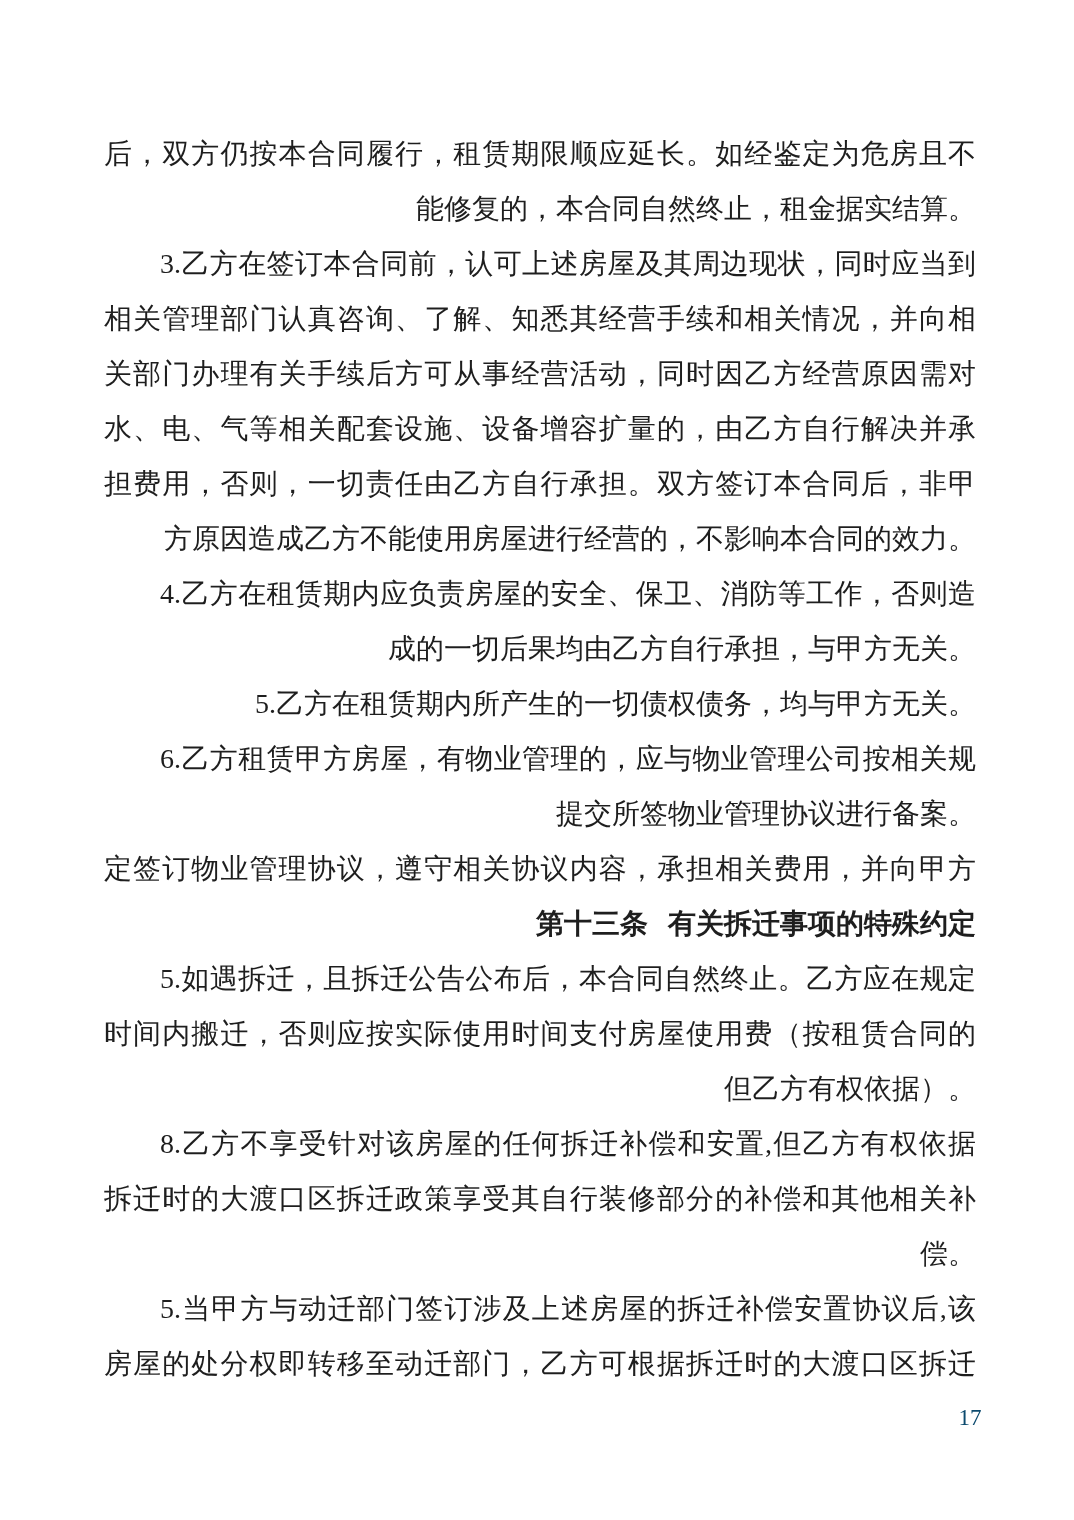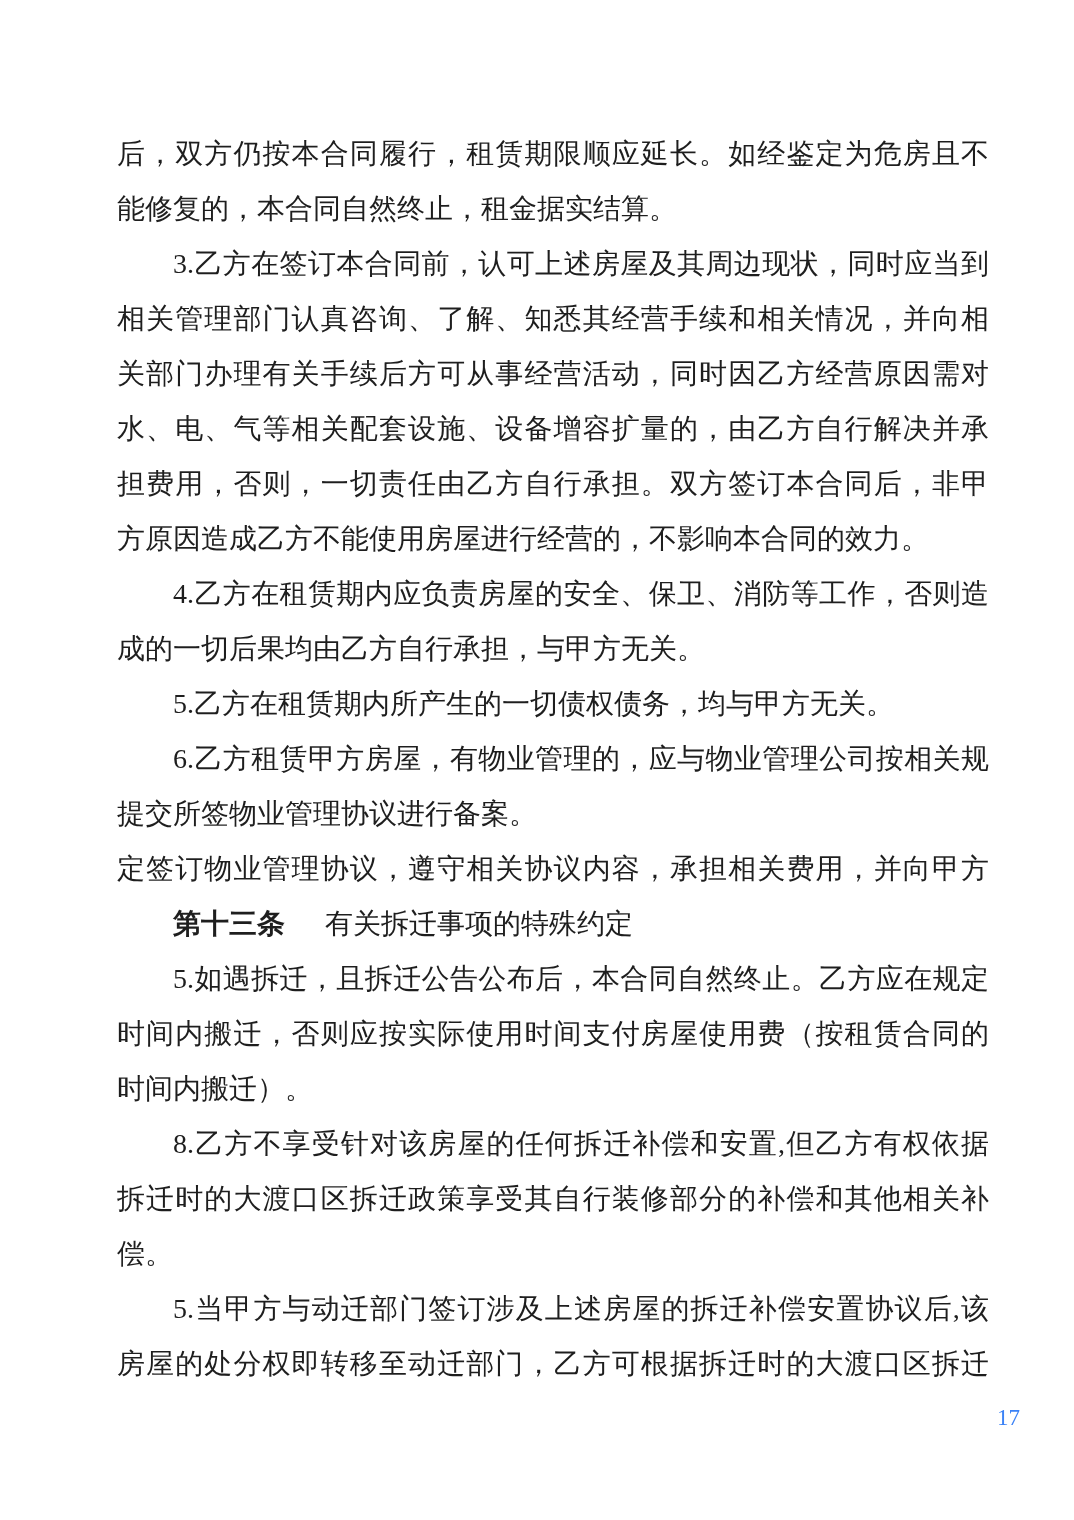--- a/index.html
+++ b/index.html
@@ -11,53 +11,54 @@
     position: relative;
     width: 1074px;
     height: 1520px;
     background: #ffffff;
     overflow: hidden;
     font-family: "Liberation Serif", "DejaVu Serif", serif;
     color: #1e1e1e;
   }
   .content {
     position: absolute;
-    left: 117px;
+    left: 104px;
     top: 126px;
     width: 872px;
   }
   .line {
     font-size: 28px;
     line-height: 55px;
     height: 55px;
     white-space: normal;
-    text-align: left;
+    text-align: right;
   }
   .line.fill {
     text-align: justify;
     text-align-last: justify;
   }
   .line.indent {
     text-indent: 56px;
   }
   .heading .num {
     font-weight: bold;
   }
   .heading .rest {
-    margin-left: 40px;
+    margin-left: 20px;
+    font-weight: bold;
   }
   .page-number {
     position: absolute;
     left: 920px;
     top: 1398px;
     width: 100px;
-    text-align: right;
+    text-align: center;
     font-size: 23px;
     line-height: 40px;
-    color: #3b82f6;
+    color: #0c4a6e;
   }
 </style>
 </head>
 <body>
 
 <div class="page">
   <div class="content">
       <div class="line fill">后，双方仍按本合同履行，租赁期限顺应延长。如经鉴定为危房且不</div>
       <div class="line">能修复的，本合同自然终止，租金据实结算。</div>
       <div class="line fill indent">3.乙方在签订本合同前，认可上述房屋及其周边现状，同时应当到</div>
@@ -68,21 +69,21 @@
       <div class="line">方原因造成乙方不能使用房屋进行经营的，不影响本合同的效力。</div>
       <div class="line fill indent">4.乙方在租赁期内应负责房屋的安全、保卫、消防等工作，否则造</div>
       <div class="line">成的一切后果均由乙方自行承担，与甲方无关。</div>
       <div class="line indent">5.乙方在租赁期内所产生的一切债权债务，均与甲方无关。</div>
       <div class="line fill indent">6.乙方租赁甲方房屋，有物业管理的，应与物业管理公司按相关规</div>
       <div class="line">提交所签物业管理协议进行备案。</div>
       <div class="line fill">定签订物业管理协议，遵守相关协议内容，承担相关费用，并向甲方</div>
       <div class="line heading indent"><span class="num">第十三条</span><span class="rest">有关拆迁事项的特殊约定</span></div>
       <div class="line fill indent">5.如遇拆迁，且拆迁公告公布后，本合同自然终止。乙方应在规定</div>
       <div class="line fill">时间内搬迁，否则应按实际使用时间支付房屋使用费（按租赁合同的</div>
-      <div class="line">时间内搬迁）。</div>
+      <div class="line">但乙方有权依据）。</div>
       <div class="line fill indent">8.乙方不享受针对该房屋的任何拆迁补偿和安置,但乙方有权依据</div>
       <div class="line fill">拆迁时的大渡口区拆迁政策享受其自行装修部分的补偿和其他相关补</div>
       <div class="line">偿。</div>
       <div class="line fill indent">5.当甲方与动迁部门签订涉及上述房屋的拆迁补偿安置协议后,该</div>
       <div class="line fill">房屋的处分权即转移至动迁部门，乙方可根据拆迁时的大渡口区拆迁</div>
     </div>
   <div class="page-number">17</div>
 </div>
 
 </body></html>

